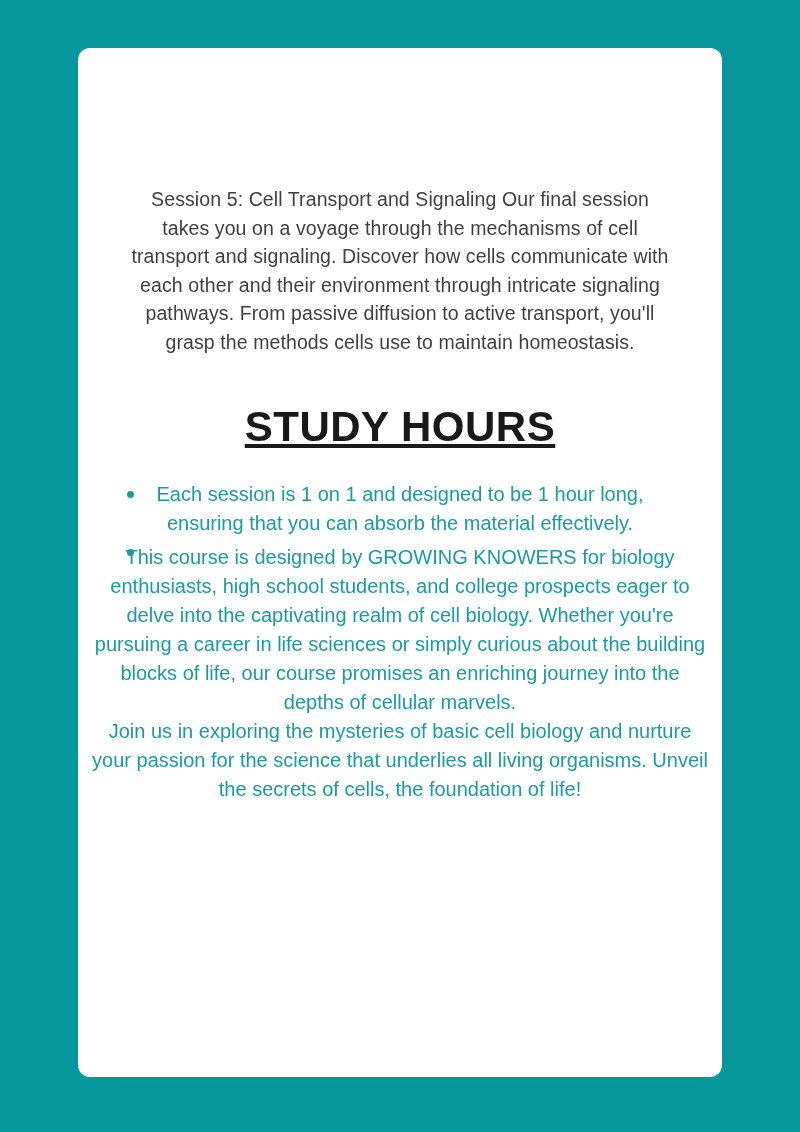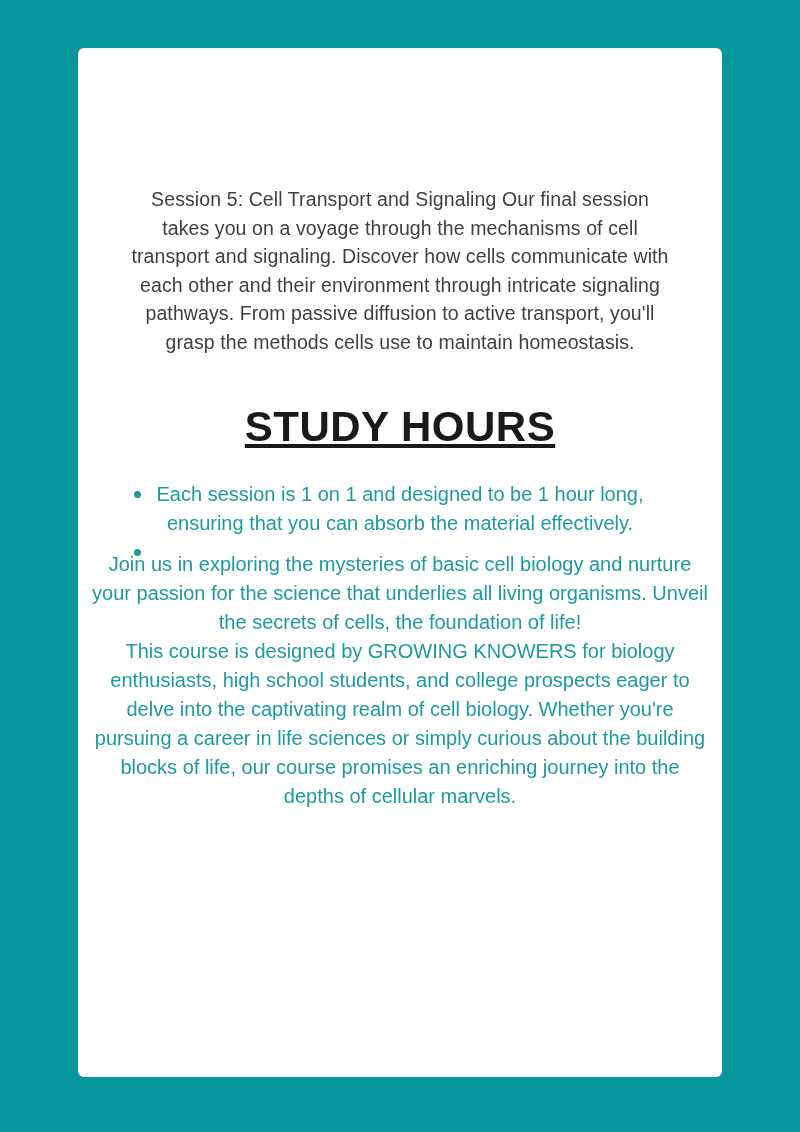--- a/index.html
+++ b/index.html
@@ -19,21 +19,21 @@
     overflow: hidden;
     position: relative;
   }
   .card {
     position: absolute;
     left: 78px;
     top: 48px;
     width: 644px;
     height: 1029px;
     background: var(--card-bg);
-    border-radius: 6px;
+    border-radius: 12px;
   }
   .intro {
     margin: 137px 50px 0;
     text-align: center;
     color: var(--body-dark);
     font-size: 19.5px;
     line-height: 28.5px;
     font-weight: 400;
     letter-spacing: 0.1px;
   }
@@ -42,21 +42,21 @@
     text-align: center;
     color: var(--heading-color);
     font-size: 42px;
     line-height: 46px;
     font-weight: 900;
     letter-spacing: 0.5px;
     text-decoration: underline;
   }
   .bullets {
     list-style: none;
-    margin: 12px;
+    margin: 5px;
     padding: 0;
   }
   .bullet-item {
     position: relative;
     text-align: center;
     padding: 0 46px;
     color: var(--teal-text);
     font-size: 20px;
     line-height: 29px;
   }
@@ -90,18 +90,18 @@
     <ul class="bullets">
       <li class="bullet-item">
         <span class="dot"></span>
         <span>Each session is 1 on 1 and designed to be 1 hour long, ensuring that you can absorb the material effectively.</span>
       </li>
       <li class="bullet-item">
         <span class="dot"></span>
       </li>
     </ul>
 
+    <p class="outro">This course is designed by GROWING KNOWERS for biology enthusiasts, high school students, and college prospects eager to delve into the captivating realm of cell biology. Whether you're pursuing a career in life sciences or simply curious about the building blocks of life, our course promises an enriching journey into the depths of cellular marvels.</p>
+
     <p class="outro">Join us in exploring the mysteries of basic cell biology and nurture your passion for the science that underlies all living organisms. Unveil the secrets of cells, the foundation of life!</p>
-
-    <p class="outro">This course is designed by GROWING KNOWERS for biology enthusiasts, high school students, and college prospects eager to delve into the captivating realm of cell biology. Whether you're pursuing a career in life sciences or simply curious about the building blocks of life, our course promises an enriching journey into the depths of cellular marvels.</p>
 
   </div>
 </div>
 
 </body></html>

